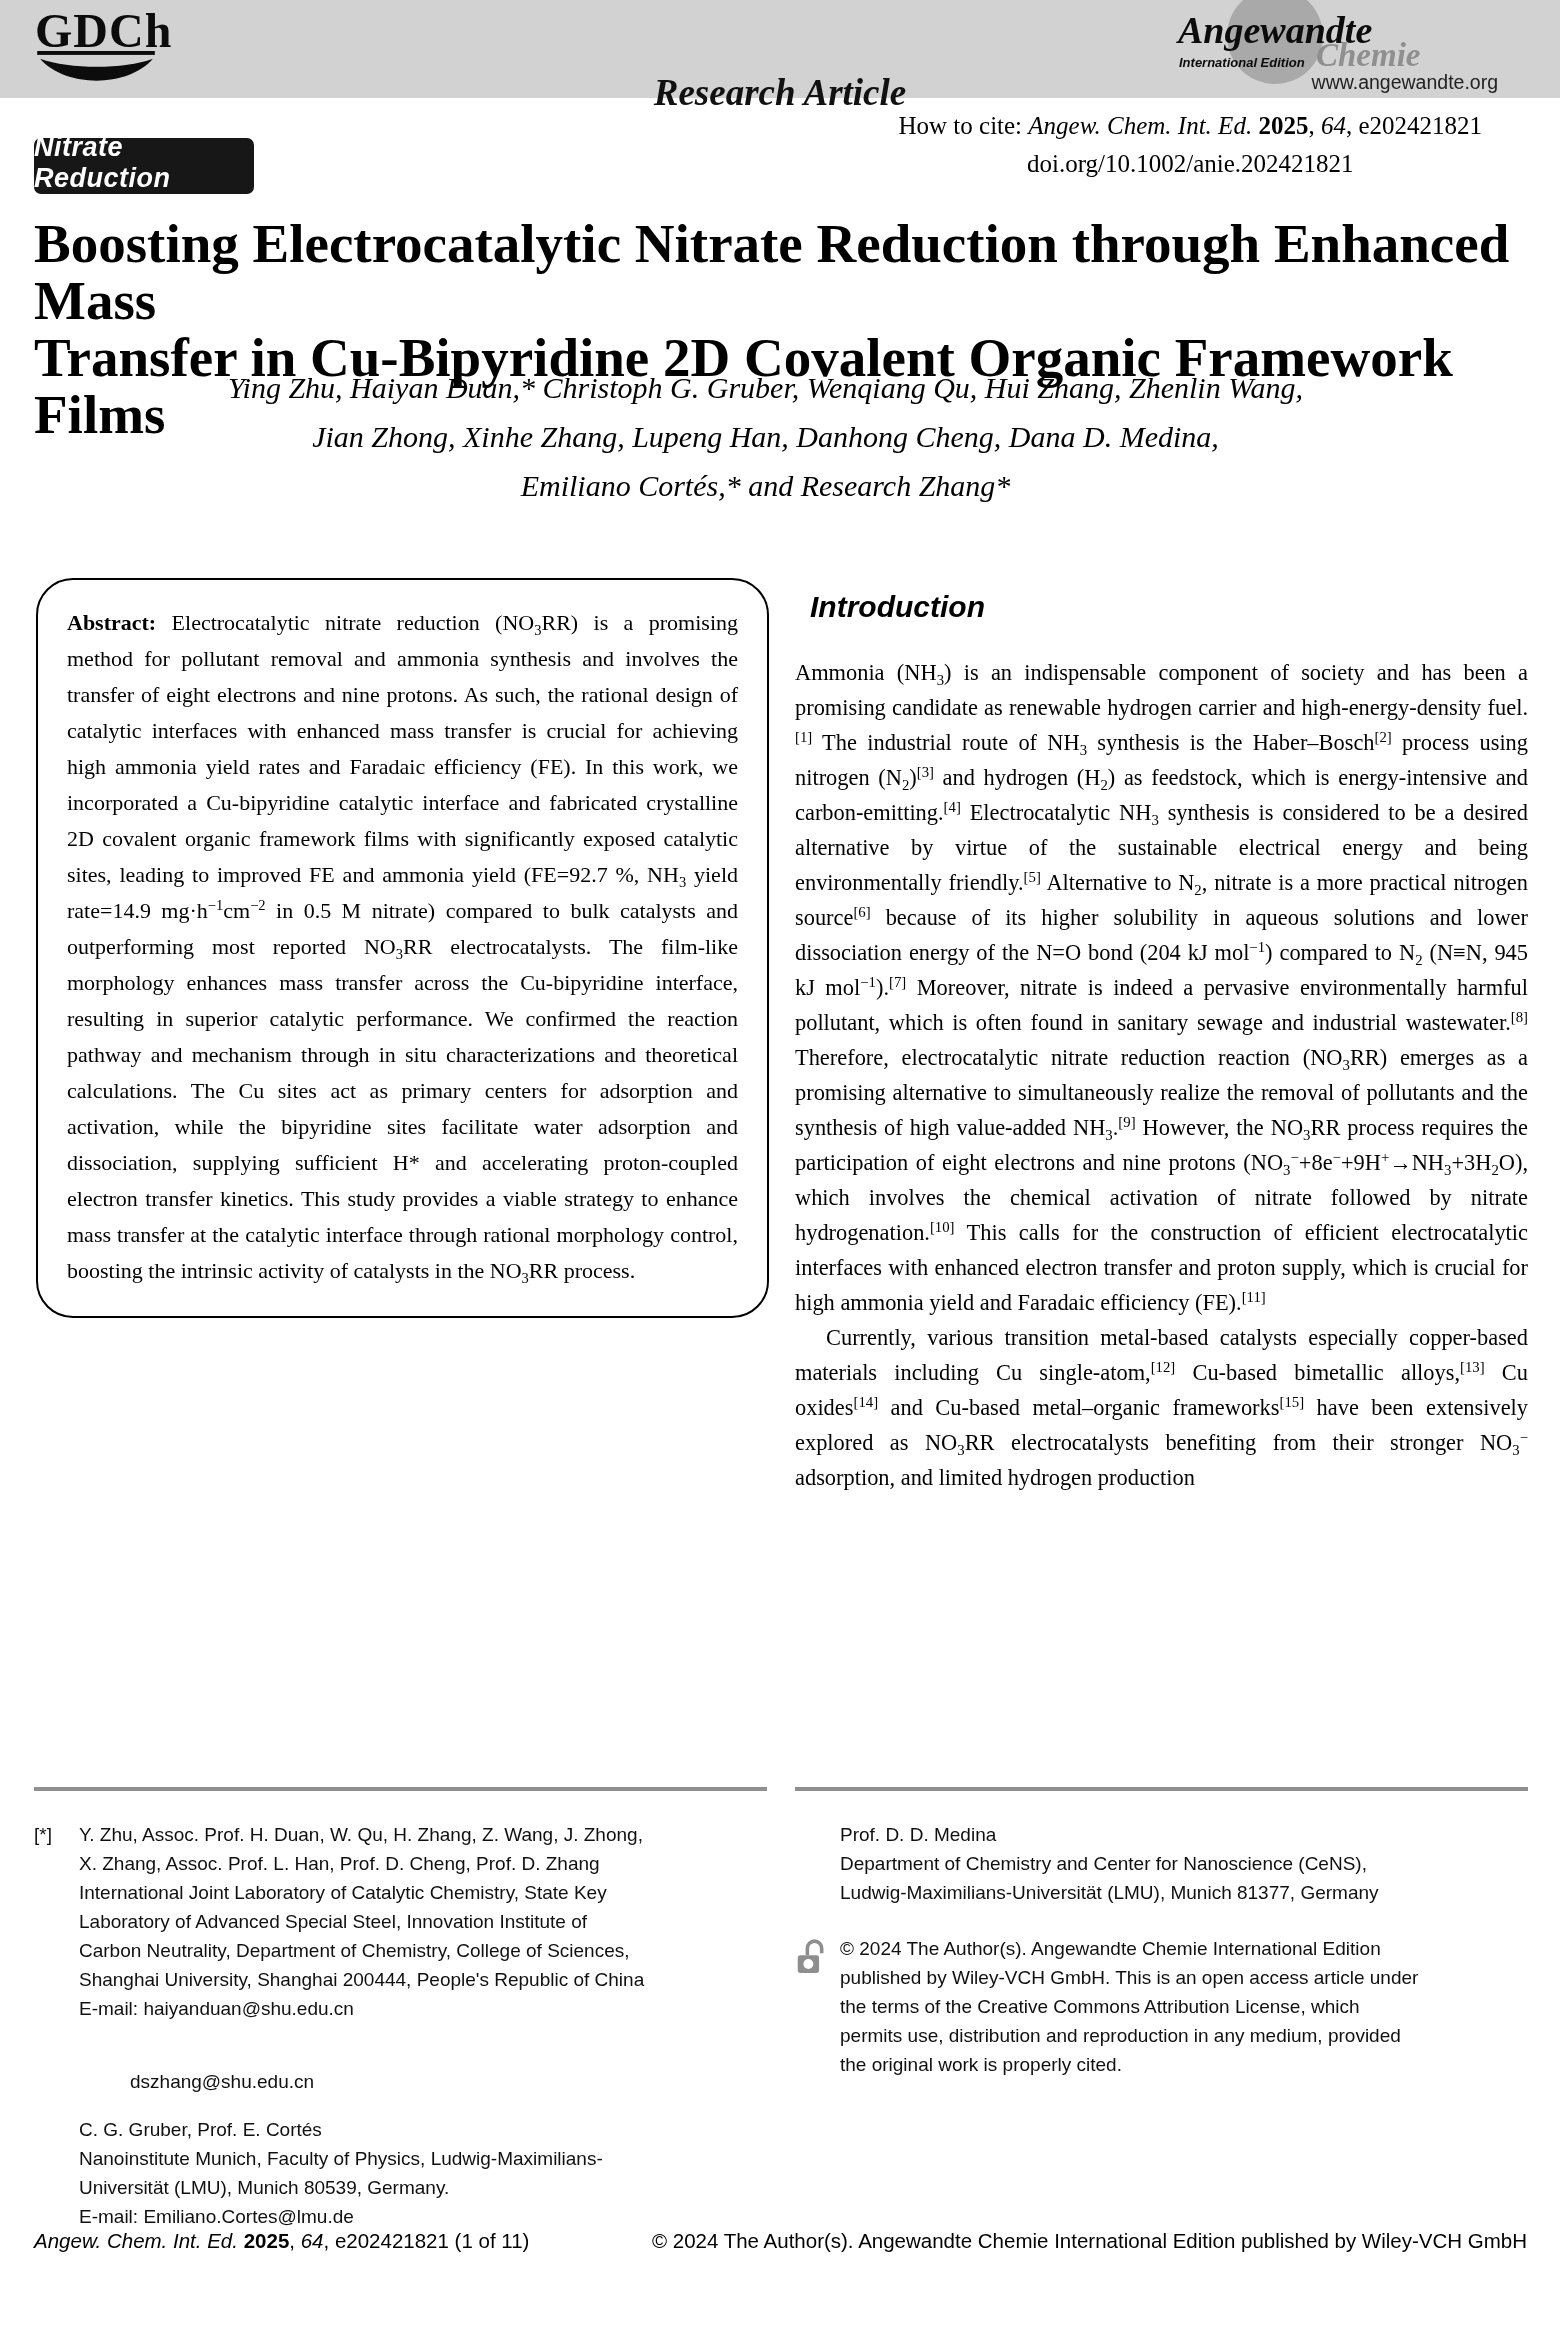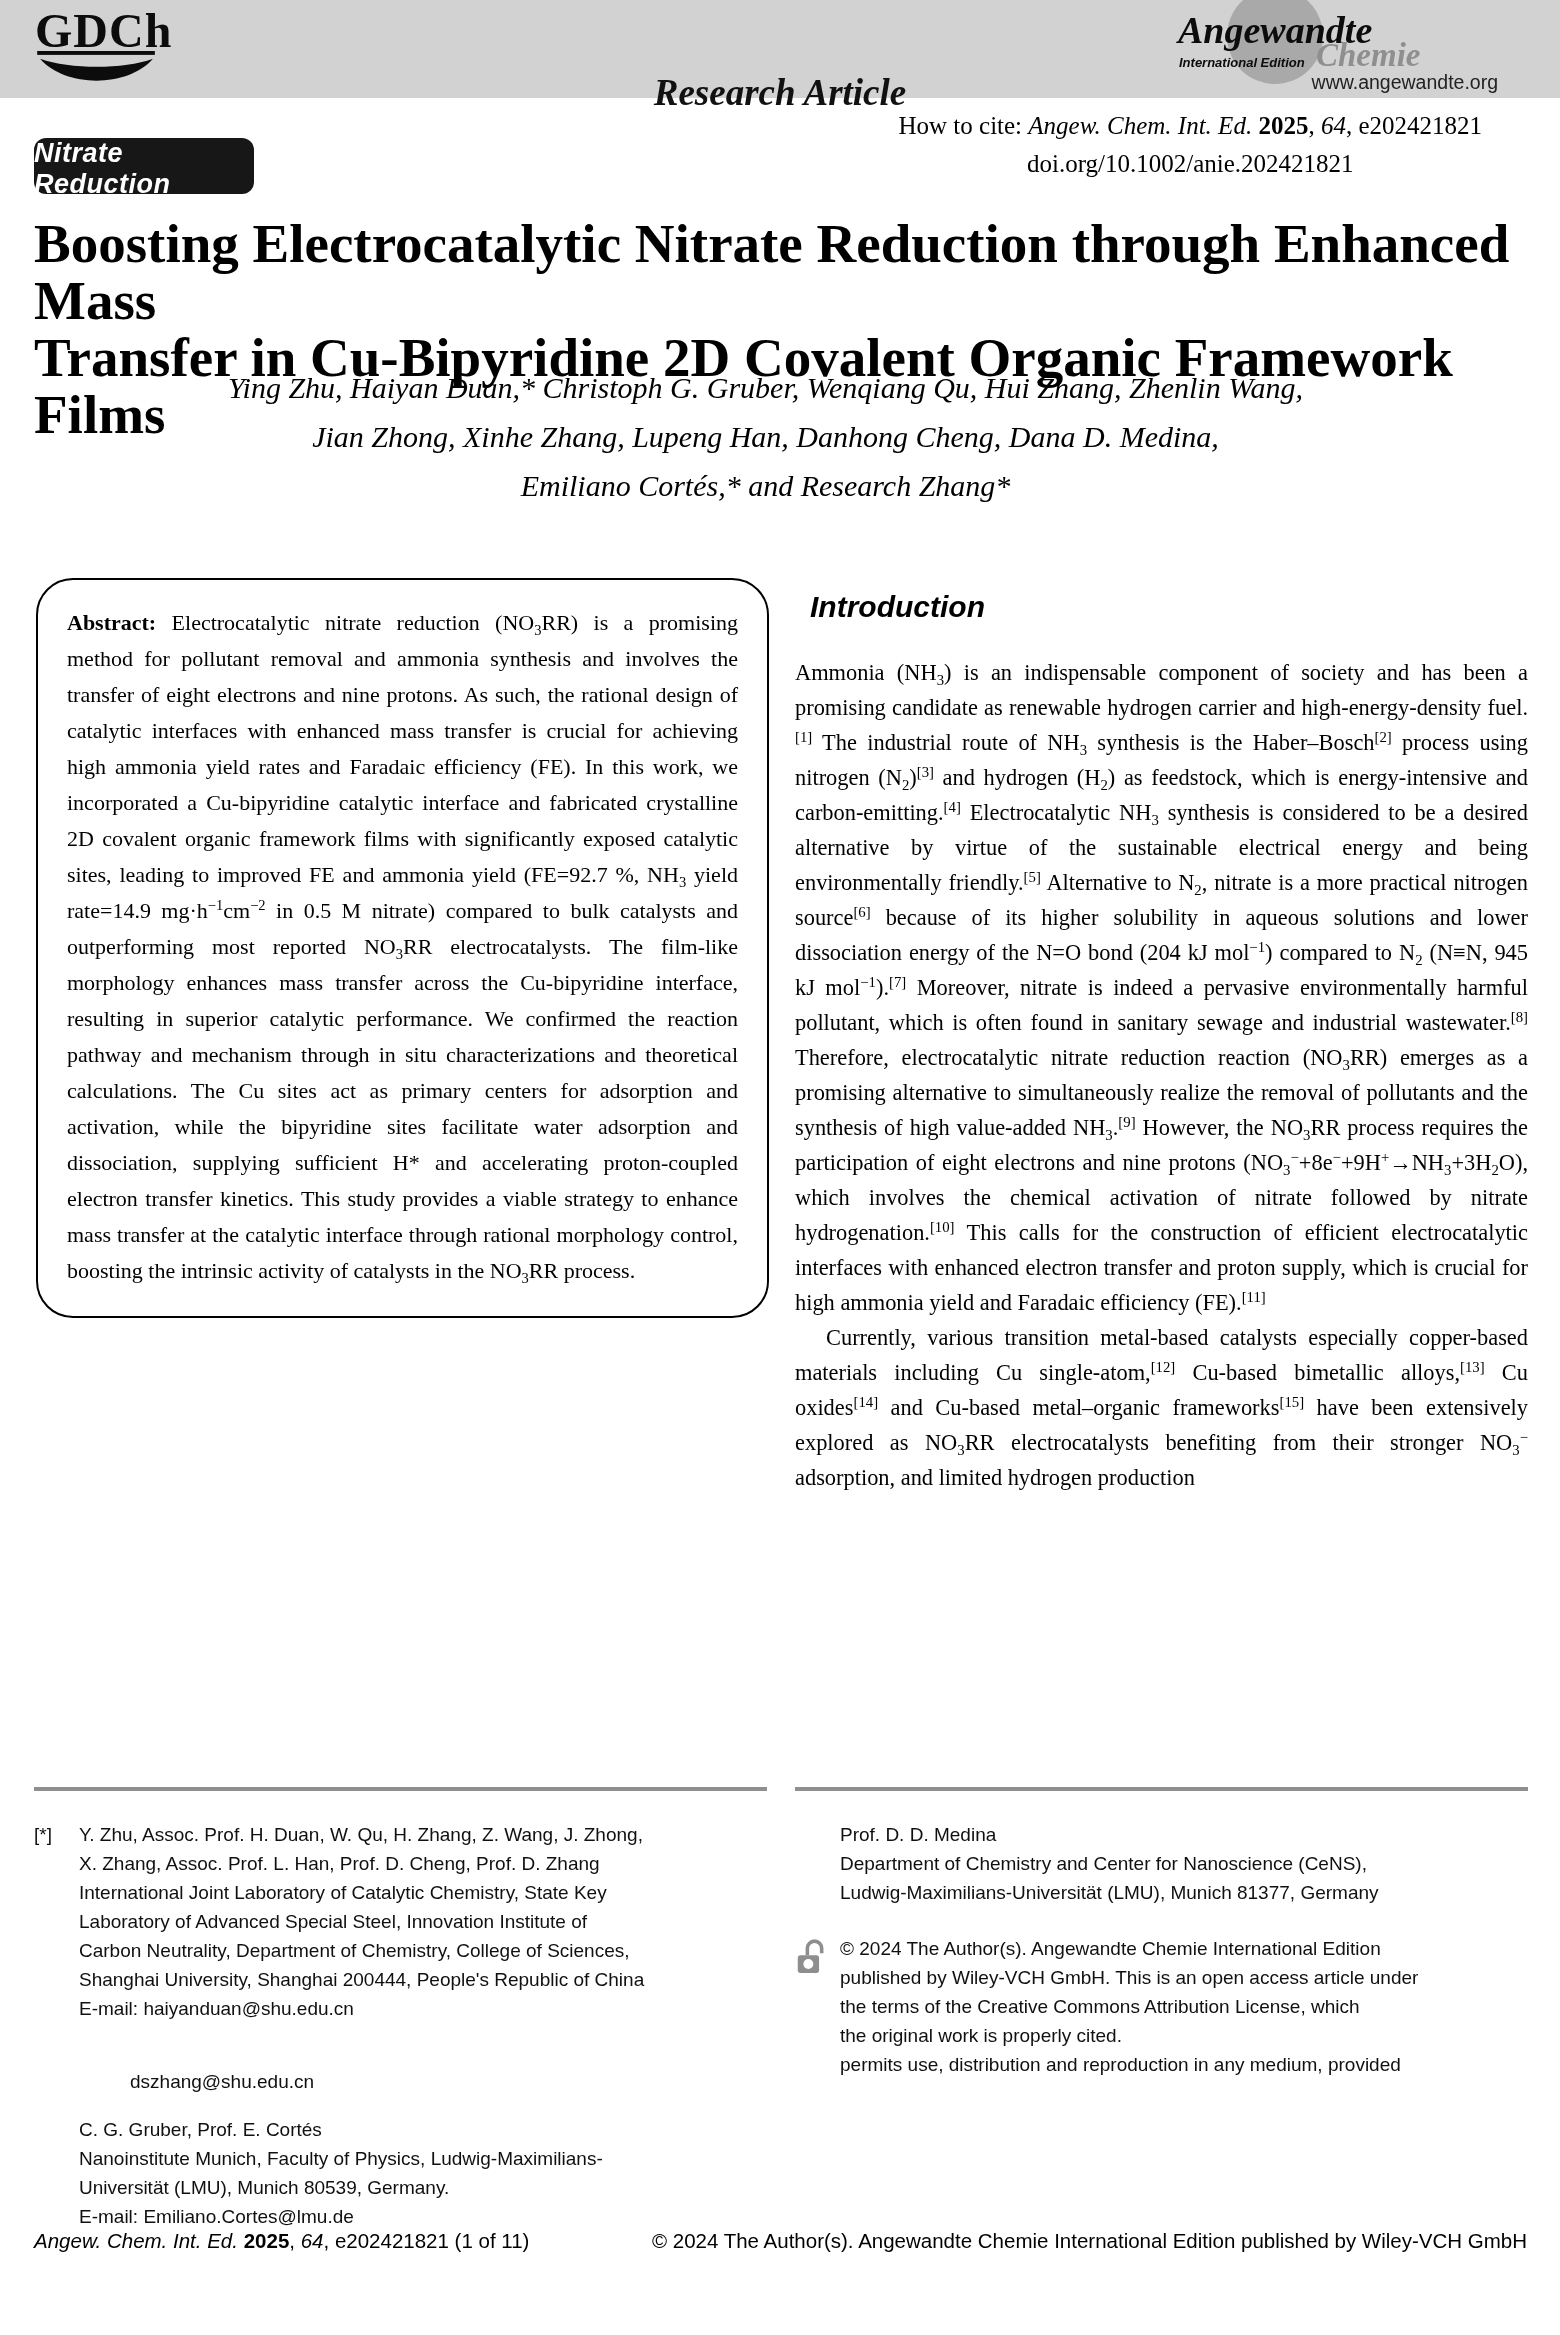--- a/index.html
+++ b/index.html
@@ -14,22 +14,22 @@
   .ra{position:absolute;left:50%;top:23.4px;transform:translateX(-50%);
       font:bold italic 37px "Liberation Serif",serif;color:#111;margin-top:48px;}
   .ang-circle{position:absolute;left:1227px;top:-11.7px;width:96px;height:96px;border-radius:50%;background:#a9a9a9;}
   .ang-name{position:absolute;left:1178px;top:7.8px;font:bold italic 38px "Liberation Serif",serif;color:#0c0c0c;}
   .ang-intl{position:absolute;left:1179px;top:55px;font:bold italic 13px "Liberation Sans",sans-serif;color:#0c0c0c;}
   .ang-chemie{position:absolute;left:1316px;top:37px;font:bold italic 33px "Liberation Serif",serif;color:#8f8f8f;}
   .ang-www{position:absolute;right:62px;top:71px;font:19.5px "Liberation Sans",sans-serif;color:#222;}
 
   
   .cite-block{position:absolute;right:78px;top:107px;text-align:center;font-size:25px;line-height:38px;color:#000;}
-  .badge{position:absolute;left:34px;top:138px;width:220px;height:56px;background:#171717;border-radius:12px;
-         display:flex;align-items:flex-start;justify-content:center;}
+  .badge{position:absolute;left:34px;top:138px;width:220px;height:56px;background:#171717;border-radius:7px;
+         display:flex;align-items:flex-end;justify-content:center;}
   .badge span{color:#fff;font:bold italic 27px "Liberation Sans",sans-serif;letter-spacing:0.5px;}
 
   
   .title{position:absolute;left:34px;top:215px;width:1482px;margin:0;
          font-weight:bold;font-size:55px;line-height:57px;font-family:"Liberation Serif",serif;}
   .authors{position:absolute;left:34px;top:363px;width:1463px;
            font-style:italic;font-size:30px;line-height:49px;text-align:center;}
 
   
   .abs-box{position:absolute;left:36px;top:578px;width:671px;border:2.9px solid #000;border-radius:37px;
@@ -152,22 +152,22 @@
         <svg width="33" height="39" viewBox="0 0 24 28">
           <path d="M9 13 V8 a5.2 5.2 0 0 1 10.4 0 v3.6" fill="none" stroke="#8e8e8e" stroke-width="2.6"></path>
           <rect x="2" y="13" width="15.5" height="13" rx="2" fill="#8e8e8e"></rect>
           <circle cx="9.7" cy="19.5" r="3.6" fill="#ffffff"></circle>
         </svg>
       </div>
       <div>
         <div>© 2024 The Author(s). Angewandte Chemie International Edition</div>
         <div>published by Wiley-VCH GmbH. This is an open access article under</div>
         <div>the terms of the Creative Commons Attribution License, which</div>
+        <div>permits use, distribution and reproduction in any medium, provided</div>
         <div>the original work is properly cited.</div>
-        <div>permits use, distribution and reproduction in any medium, provided</div>
       </div>
     </div>
   </div>
 
   <div class="foot foot-l"><i>Angew. Chem. Int. Ed. </i><b>2025</b><span>, </span><i>64</i><span>, e202421821 (1 of 11)</span></div>
   <div class="foot foot-r">© 2024 The Author(s). Angewandte Chemie International Edition published by Wiley-VCH GmbH</div>
 
 </div>
 
 

